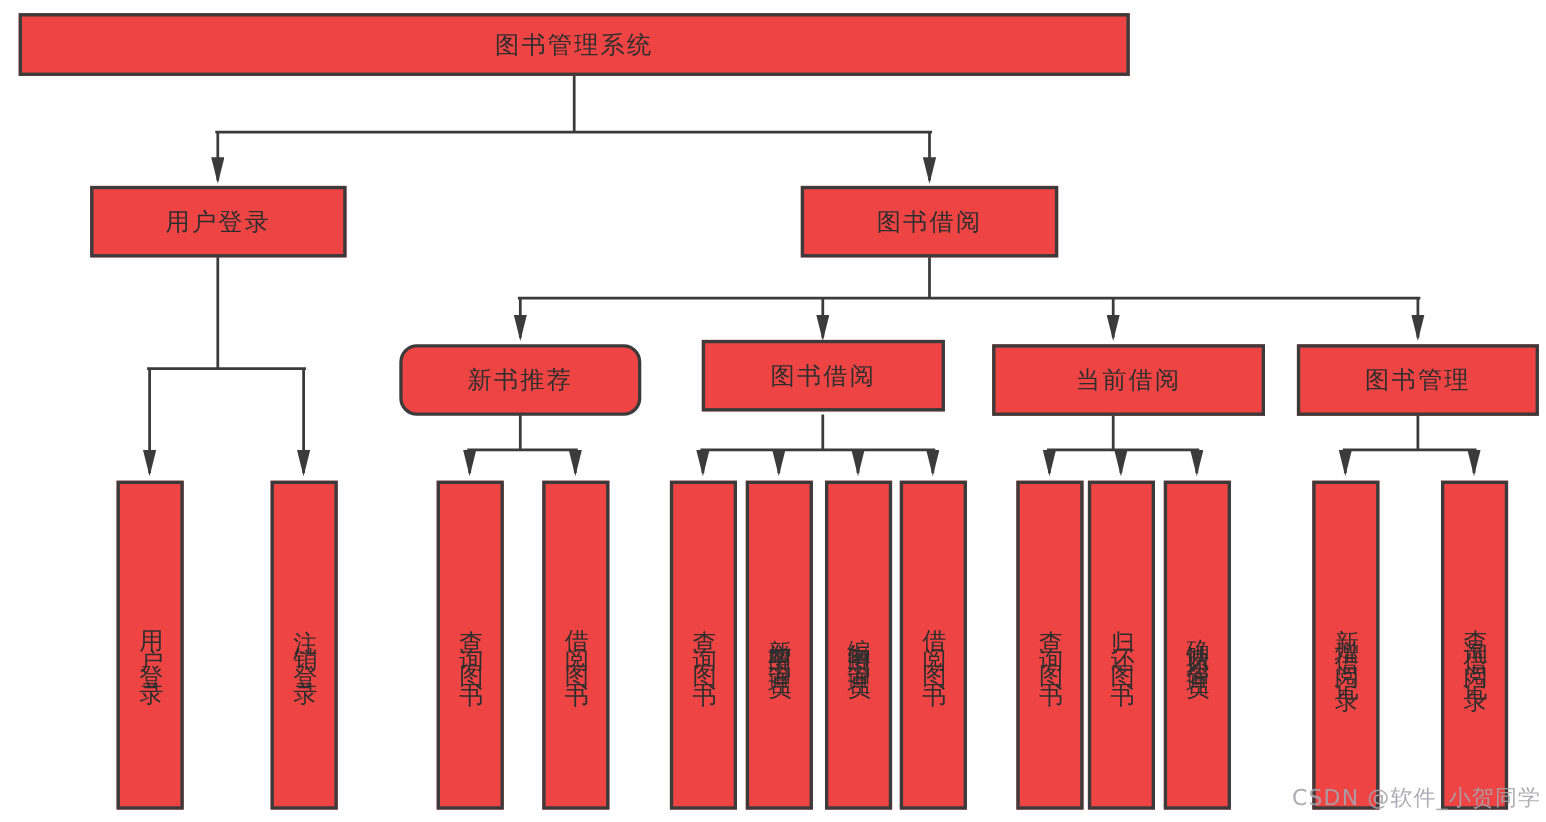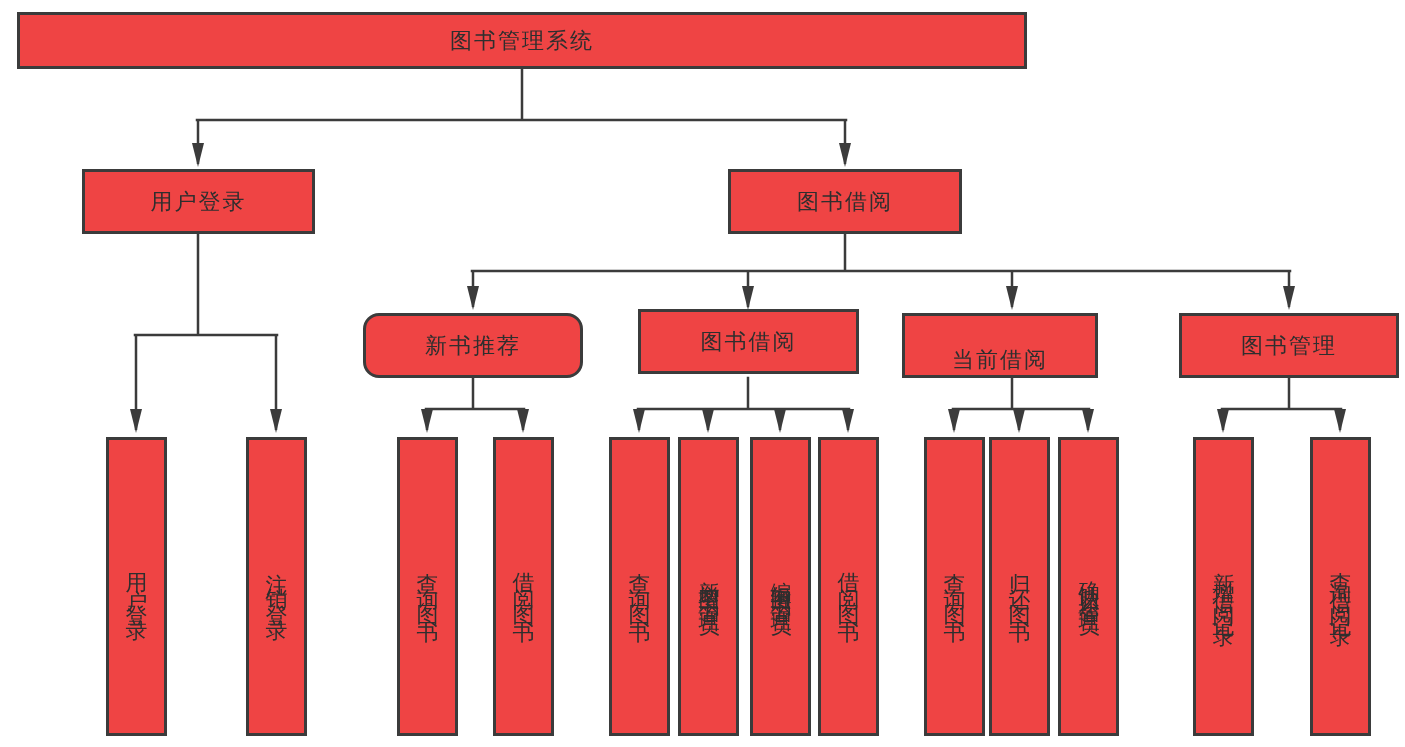--- a/index.html
+++ b/index.html
@@ -104,21 +104,21 @@
       </div>
       <div class="node h" style="left: 728px; top: 169px; width: 234px; height: 65px;">
         <span class="label">图书借阅</span>
       </div>
       <div class="node h" style="left: 363px; top: 313px; width: 220px; height: 65px; border-radius: 16px;">
         <span class="label">新书推荐</span>
       </div>
       <div class="node h" style="left: 638px; top: 309px; width: 221px; height: 65px;">
         <span class="label">图书借阅</span>
       </div>
-      <div class="node h" style="left: 902px; top: 313px; width: 196px; height: 65px; align-items: flex-end;">
+      <div class="node h" style="left: 902px; top: 313px; width: 248px; height: 65px;">
         <span class="label">当前借阅</span>
       </div>
       <div class="node h" style="left: 1179px; top: 313px; width: 220px; height: 65px;">
         <span class="label">图书管理</span>
       </div>
       <div class="node v" style="left: 106px; top: 437px; width: 61px; height: 299px;">
         <span class="label">用户登录</span>
       </div>
       <div class="node v" style="left: 246px; top: 437px; width: 61px; height: 299px;">
         <span class="label">注销登录</span>
@@ -151,13 +151,14 @@
         <span class="label">确认归还（管理员）</span>
       </div>
       <div class="node v med" style="left: 1193px; top: 437px; width: 61px; height: 299px;">
         <span class="label">新增借阅记录</span>
       </div>
       <div class="node v med" style="left: 1310px; top: 437px; width: 61px; height: 299px;">
         <span class="label">查询借阅记录</span>
       </div>
     </div>
 
+  <div class="watermark">CSDN @软件_小贺同学</div>
 </div>
 
 </body></html>

